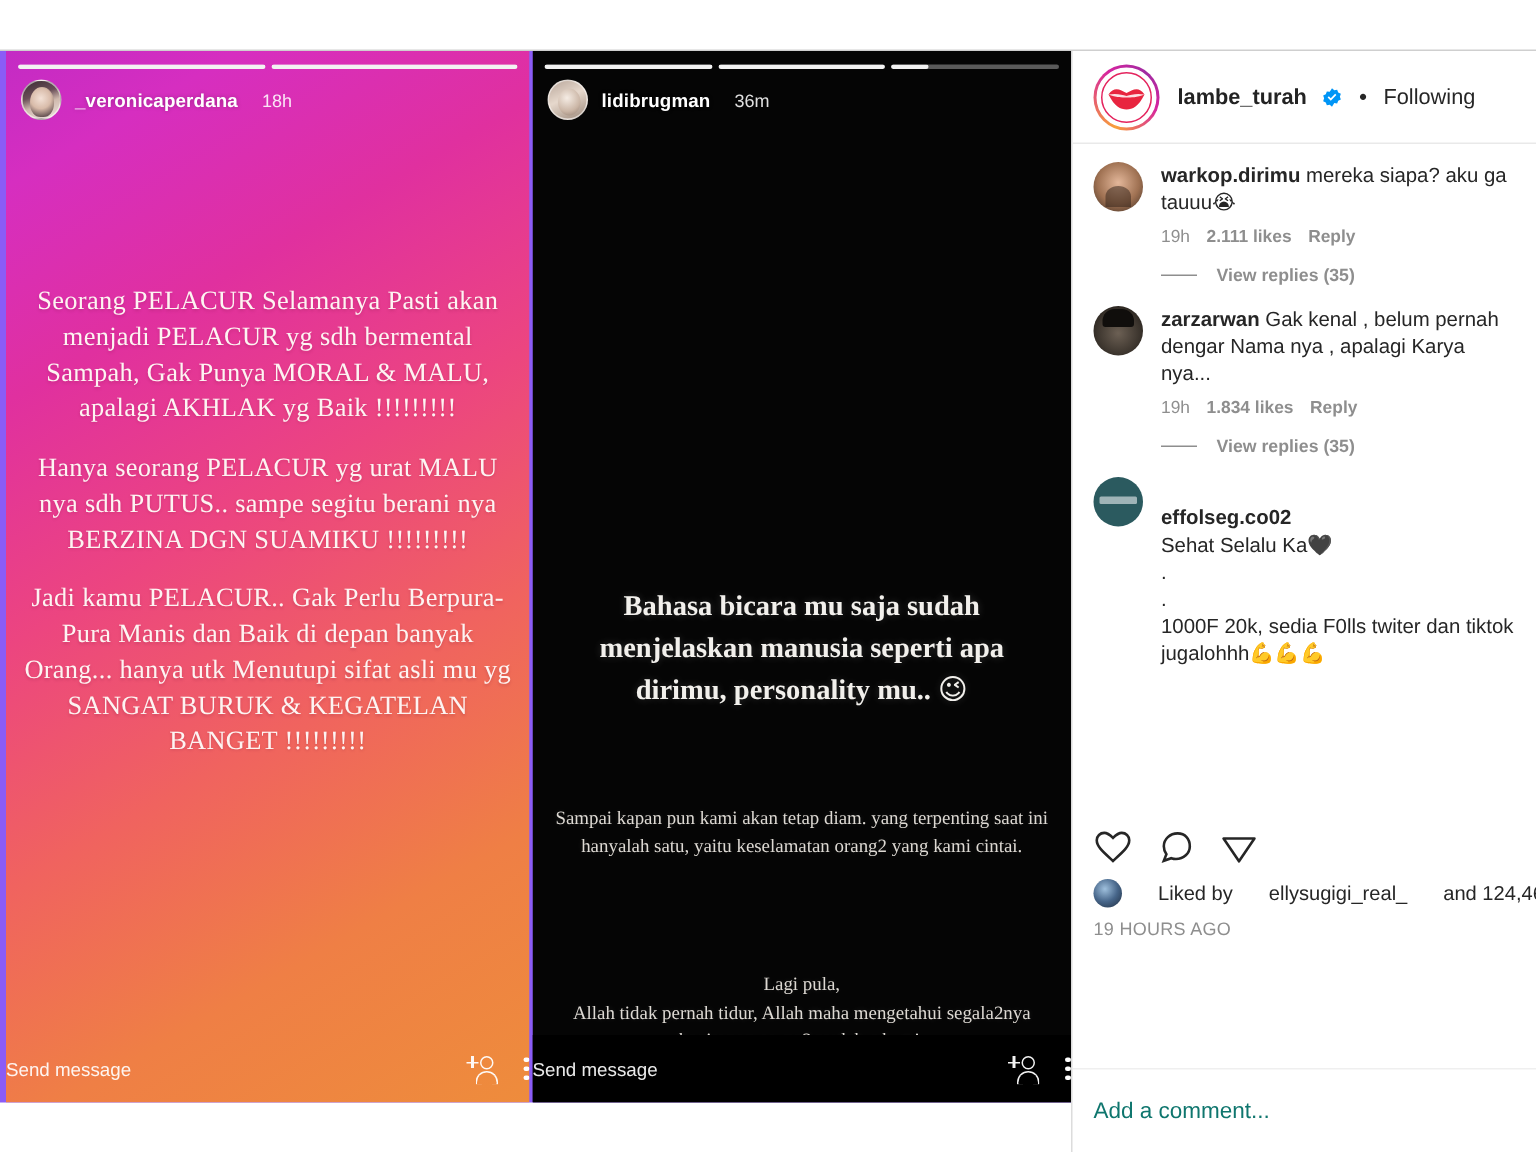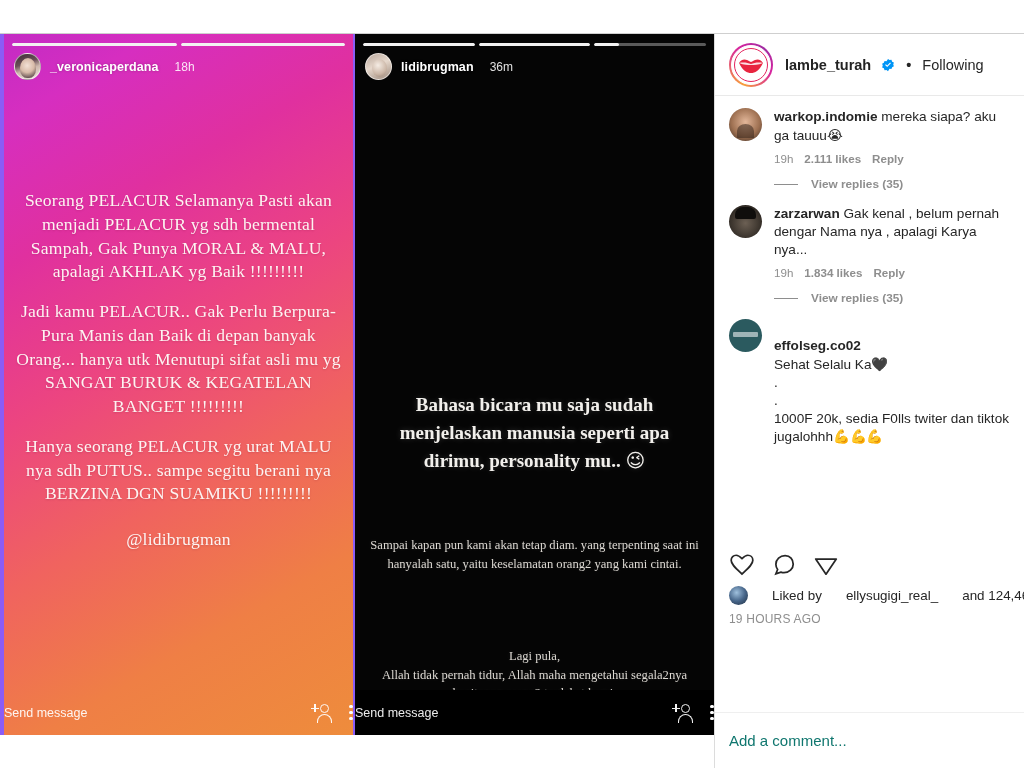--- a/index.html
+++ b/index.html
@@ -242,23 +242,22 @@
       </div>
 
       <div class="story-head">
         <div class="story-avatar av-veronica"></div>
         <div class="story-user">_veronicaperdana</div>
         <div class="story-time">18h</div>
       </div>
 
       <div class="story-text-pink">
         <p>Seorang PELACUR Selamanya Pasti akan menjadi PELACUR yg sdh bermental Sampah, Gak Punya MORAL &amp; MALU, apalagi AKHLAK yg Baik !!!!!!!!!</p>
+        <p>Hanya seorang PELACUR yg urat MALU nya sdh PUTUS.. sampe segitu berani nya BERZINA DGN SUAMIKU !!!!!!!!!</p>
         <p>Jadi kamu PELACUR.. Gak Perlu Berpura-Pura Manis dan Baik di depan banyak Orang... hanya utk Menutupi sifat asli mu yg SANGAT BURUK &amp; KEGATELAN BANGET !!!!!!!!!</p>
-        <p>Hanya seorang PELACUR yg urat MALU nya sdh PUTUS.. sampe segitu berani nya BERZINA DGN SUAMIKU !!!!!!!!!</p>
-        <p class="handle-line">@lidibrugman</p>
       </div>
 
       <div class="send-bar">
         <div class="sm-text">Send message</div>
         <div class="icon-adduser">
           <span class="plus-h"></span>
             <span class="plus-v"></span>
           <span class="head"></span>
             <span class="body"></span>
         </div>
@@ -345,21 +344,21 @@
         <span class="following">Following</span>
       </div>
     </div>
 
     <div class="comments">
 
       <div class="comment">
         <div class="c-av a1"></div>
         <div class="c-body">
           <div class="c-text">
-            <span class="uname">warkop.indomie</span>
+            <span class="uname">warkop.dirimu</span>
             <span>mereka siapa? aku ga tauuu</span><span class="emoji">😭</span>
           </div>
           <div class="c-meta">
             <span>19h</span>
             <span class="likes">2.111 likes</span>
             <span class="reply">Reply</span>
           </div>
         </div>
       </div>
       <div class="view-replies">

